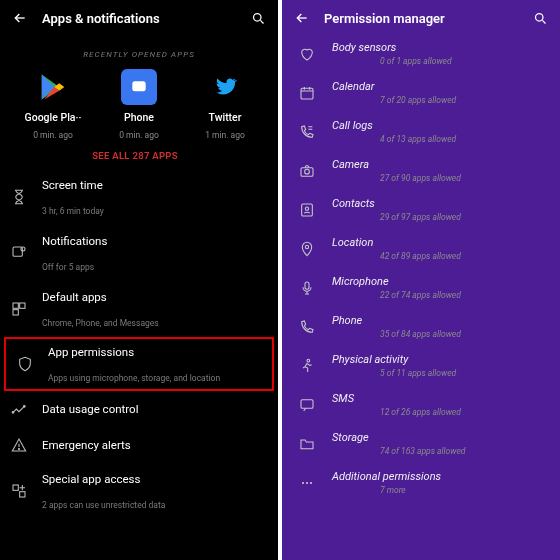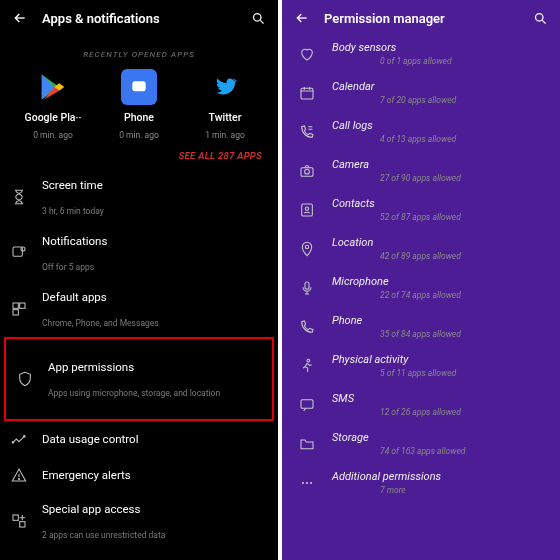--- a/index.html
+++ b/index.html
@@ -58,44 +58,43 @@
   }
   .app-icon {
     width: 36px; height: 36px;
     border-radius: 6px;
     display: flex; align-items: center; justify-content: center;
   }
   .app-name { color: #fff; font-size: 10.5px; font-weight: 500; }
   .app-sub  { color: #8a8a8a; font-size: 8.5px; text-align: right; }
 
   .see-all {
-    text-align: right;
+    text-align: center;
     color: #d62e2e;
     font-size: 9.5px;
     font-weight: 600;
     padding: 10px 16px 8px 8px;
     letter-spacing: 0.3px;
-    font-style: italic;
   }
 
   .row {
     display: flex;
     align-items: center;
     gap: 14px;
     padding: 9px 10px;
   }
   .row .texts { flex: 1; }
   .row .label { color: #fff; font-size: 11.5px; font-weight: 400; }
   .row .sub   { color: #7a7a7a; font-size: 8.5px; margin-top: 14px; }
   .row .icon-slot { width: 18px; height: 18px; display:flex; align-items:center; justify-content:center;}
 
   .highlight {
     border: 2.5px solid #e40000;
     margin: 0 4px;
-    padding: 21px 10px;
+    padding: 6px 10px;
   }
 
   
   .perm-row {
     display: flex;
     align-items: center;
     gap: 16px;
     padding: 7px 16px;
     font-style: italic;
   }
@@ -331,21 +330,21 @@
   <div class="perm-row">
     <span class="icon-slot">
         <svg width="16" height="16" viewBox="0 0 24 24" fill="none" stroke="#c9c9c9" stroke-width="1.6">
           <rect x="4" y="3" width="16" height="18" rx="2"></rect>
           <circle cx="12" cy="10" r="2.5"></circle>
           <path d="M8 17c1-2 7-2 8 0"></path>
         </svg>
       </span>
     <div class="texts">
         <div class="label">Contacts</div>
-        <div class="sub">52 of 87 apps allowed</div>
+        <div class="sub">29 of 97 apps allowed</div>
       </div>
   </div>
 
   <div class="perm-row">
     <span class="icon-slot">
         <svg width="16" height="16" viewBox="0 0 24 24" fill="none" stroke="#c9c9c9" stroke-width="1.6">
           <path d="M12 22s7-7 7-13a7 7 0 0 0-14 0c0 6 7 13 7 13z"></path>
           <circle cx="12" cy="9" r="2.5"></circle>
         </svg>
       </span>

